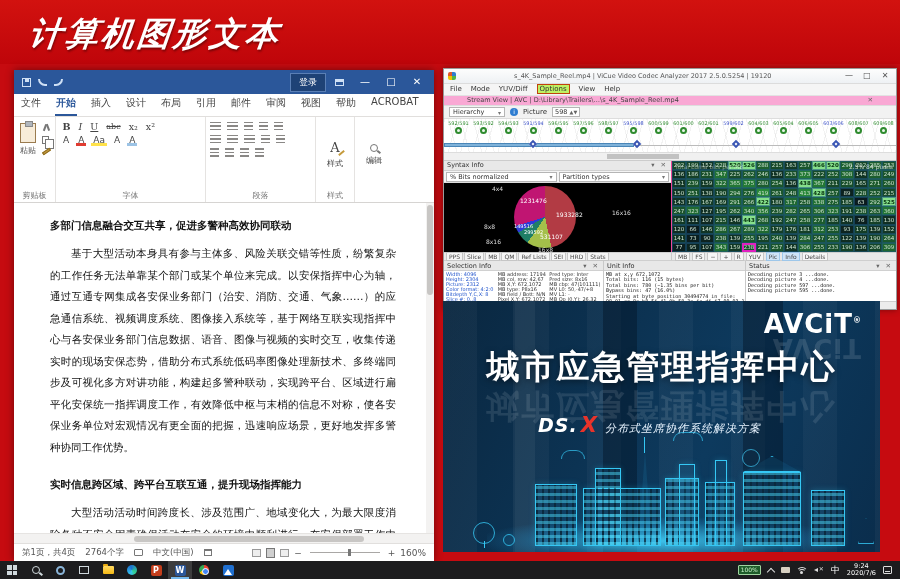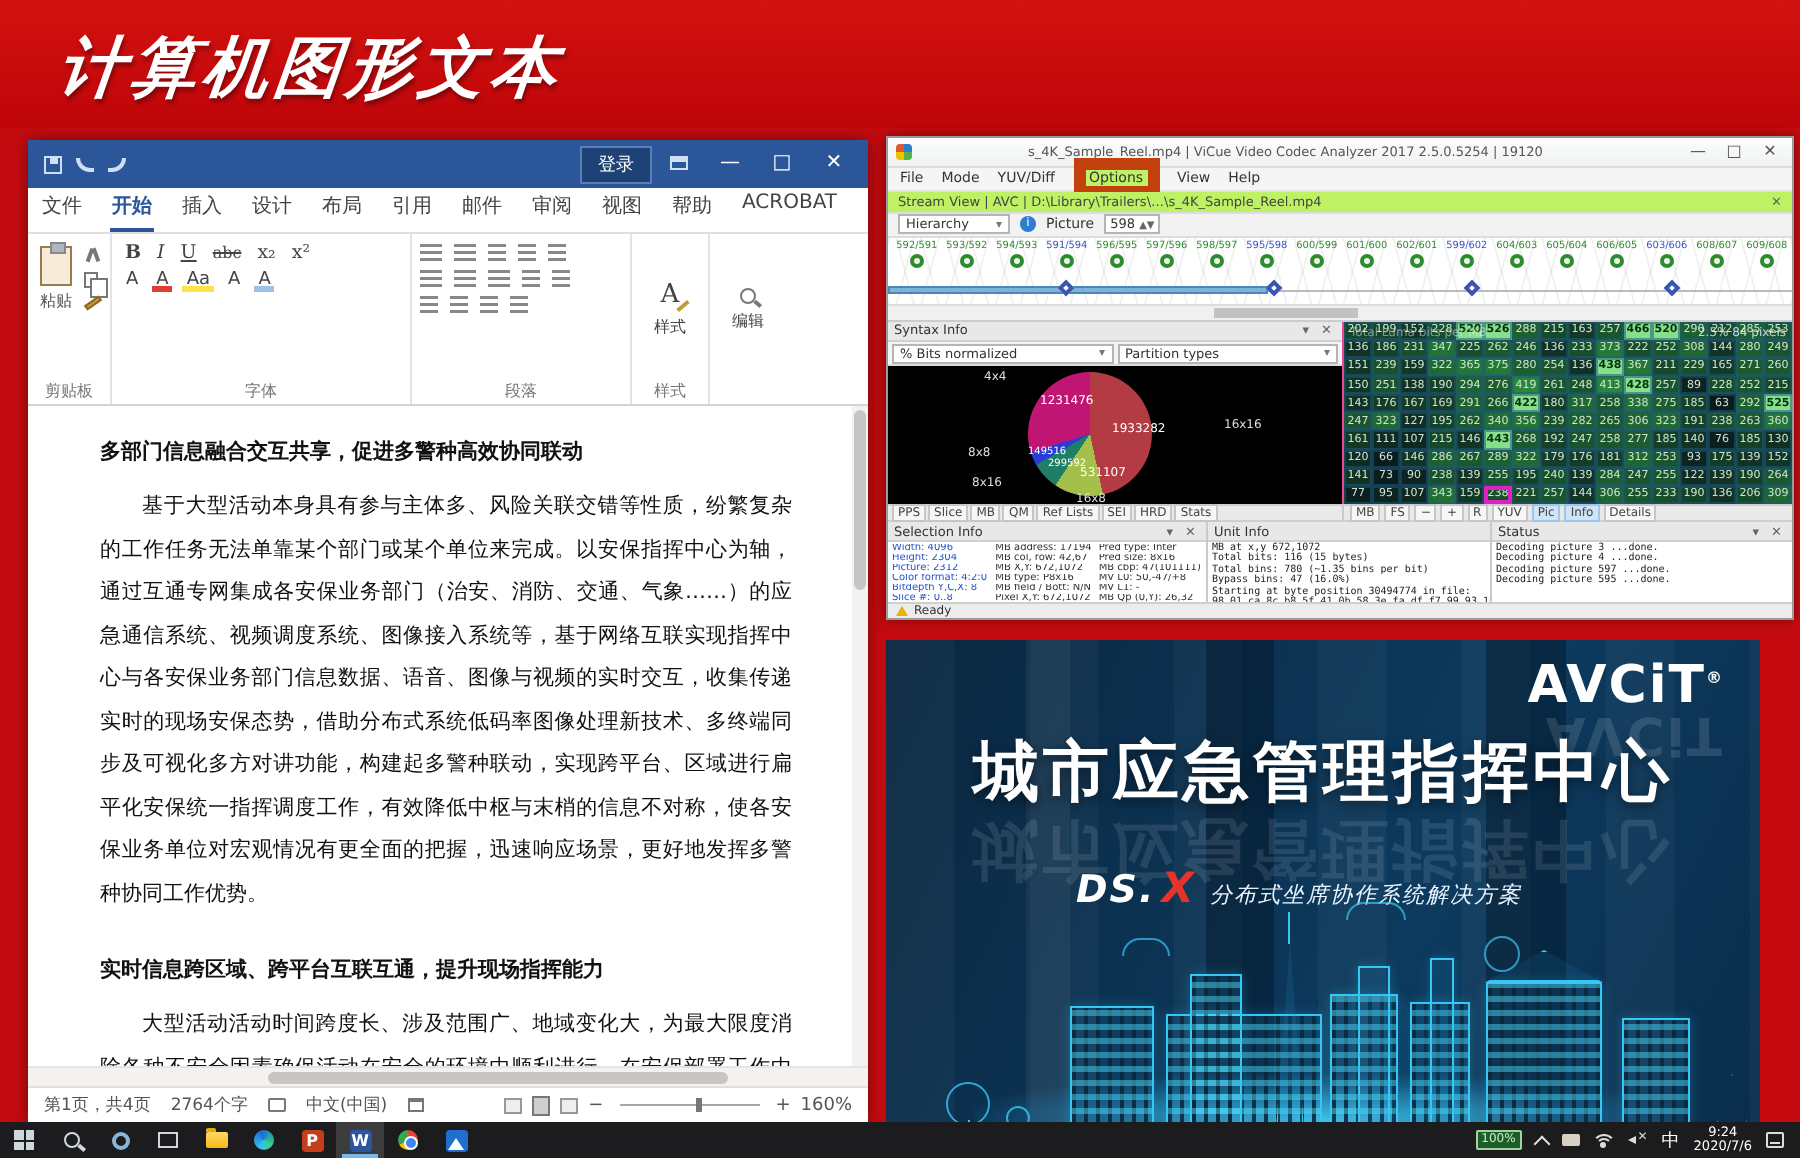--- a/index.html
+++ b/index.html
@@ -86,22 +86,22 @@
   .zoomline .knob{position:absolute;left:38px;top:-3px;width:3px;height:7px;background:#777}
   .zpm{font-size:9px;color:#555}
 
   
   .ana{position:absolute;left:443px;top:68px;width:454px;height:242px;background:#f0f0f0;border:1px solid #9a9a9a;box-shadow:0 0 6px rgba(0,0,0,.4);display:flex;flex-direction:column;font-size:7px;color:#333}
   .a-title{height:15px;background:linear-gradient(180deg,#fdfdfd,#eef1f4);display:flex;align-items:center;padding:0 4px;gap:4px;border-bottom:1px solid #dcdcdc}
   .i-vicue{width:8px;height:8px;background:conic-gradient(#2e7dd1 0 90deg,#51b548 90deg 180deg,#f2c200 180deg 270deg,#e05a2b 270deg 360deg);border-radius:2px}
   .a-title .t{font-size:6.5px;color:#555;flex:1;margin-left:54px;white-space:nowrap;overflow:hidden}
   .a-title .c{width:14px;text-align:center;color:#555;font-size:8px}
   .a-menu{height:12px;display:flex;align-items:center;gap:9px;padding:0 6px;background:#f5f5f5;font-size:7px;border-bottom:1px solid #e2e2e2}
-  .a-menu .m.hl{background:#bef264;border:6px solid #c2410c;padding:0 2px}
-  .a-path{height:11px;display:flex;align-items:center;background:#bef264;font-size:6.5px;color:#444;padding:0 5px;border-bottom:1px solid #ddd}
+  .a-menu .m.hl{background:#bef264;border:1px solid #c2410c;padding:0 2px}
+  .a-path{height:11px;display:flex;align-items:center;background:#f9a8d4;font-size:6.5px;color:#444;padding:0 23px;border-bottom:1px solid #ddd}
   .a-path .x{margin-left:auto;color:#666}
   .a-tool{height:13px;display:flex;align-items:center;gap:5px;padding:0 5px;background:#f2f2f2;border-bottom:1px solid #ddd}
   .sel{border:1px solid #b5b5b5;background:#fff;padding:0 3px;font-size:6.5px;display:flex;gap:4px;align-items:center;height:10px}
   .i-info{width:8px;height:8px;border-radius:50%;background:#2e7dd1;color:#fff;font-size:6px;text-align:center;line-height:8px}
   .spin{border:1px solid #b5b5b5;background:#fff;font-size:6.5px;padding:0 2px;height:10px;line-height:9px}
   .spin .ar{display:inline-block;font-size:5px;color:#666}
   
   .tl{height:34px;background:#fff;position:relative;border-bottom:1px solid #ddd;overflow:hidden;
       background-image:repeating-linear-gradient(75deg,rgba(150,150,150,.12) 0 1px,transparent 1px 12px),repeating-linear-gradient(-75deg,rgba(150,150,150,.12) 0 1px,transparent 1px 12px)}
   .frames{display:flex;position:absolute;left:2px;right:0;top:1px}
@@ -152,21 +152,21 @@
   .panel.statuspanel{flex:1;border-right:none}
   .pbody{flex:1;background:#fff;padding:1px 2px;overflow:hidden}
   .selrow{display:flex;font-size:5px;line-height:4.9px;color:#333}
   .selrow span{flex:1;white-space:nowrap;overflow:hidden}
   .selrow span:first-child{color:#2255cc}
   .mono{font-family:"DejaVu Sans Mono","Liberation Mono",monospace;font-size:5px;line-height:5.4px;color:#222;white-space:nowrap}
   .ready{height:8px;background:#ececec;border-top:1px solid #cfcfcf;display:flex;align-items:center;gap:3px;font-size:6px;color:#333;padding:0 4px}
   .i-warn{width:0;height:0;border-left:3px solid transparent;border-right:3px solid transparent;border-bottom:5px solid #e8b400}
 
   
-  .promo{position:absolute;left:443px;top:320px;width:437px;height:251px;overflow:hidden;background:linear-gradient(120deg,#0a2житe)}
+  .promo{position:absolute;left:443px;top:301px;width:437px;height:251px;overflow:hidden;background:linear-gradient(120deg,#0a2житe)}
   .promo{background:linear-gradient(115deg,#0a2740 0%,#0c3least 0%);background:linear-gradient(115deg,#0a2740 0%,#0d3a5e 60%,#0a2d4c 100%)}
   .stripes{position:absolute;inset:0;background:repeating-linear-gradient(90deg,rgba(255,255,255,.035) 0 34px,transparent 34px 72px)}
   .band{position:absolute;top:0;bottom:0;background:rgba(3,20,38,.45)}
   .band.b1{left:160px;width:34px}.band.b2{left:300px;width:40px}.band.b3{left:70px;width:22px;background:rgba(255,255,255,.05)}
   .logo{position:absolute;right:18px;top:8px;color:#fff;font-size:26px;font-weight:bold;letter-spacing:1px}
   .logo sup{font-size:8px}
   .logo-refl{position:absolute;right:18px;top:32px;color:#fff;font-size:26px;font-weight:bold;letter-spacing:1px;transform:scaleY(-1);opacity:.12}
   .ptitle{position:absolute;left:0;right:0;top:44px;text-align:center;color:#fff;font-size:33px;font-weight:bold;letter-spacing:2px;text-shadow:0 2px 6px rgba(0,0,0,.5)}
   .ptitle-refl{position:absolute;left:0;right:0;top:82px;text-align:center;color:#fff;font-size:33px;font-weight:bold;letter-spacing:2px;transform:scaleY(-1);opacity:.10}
   .psub{position:absolute;left:0;right:24px;top:112px;text-align:center;color:#fff}

